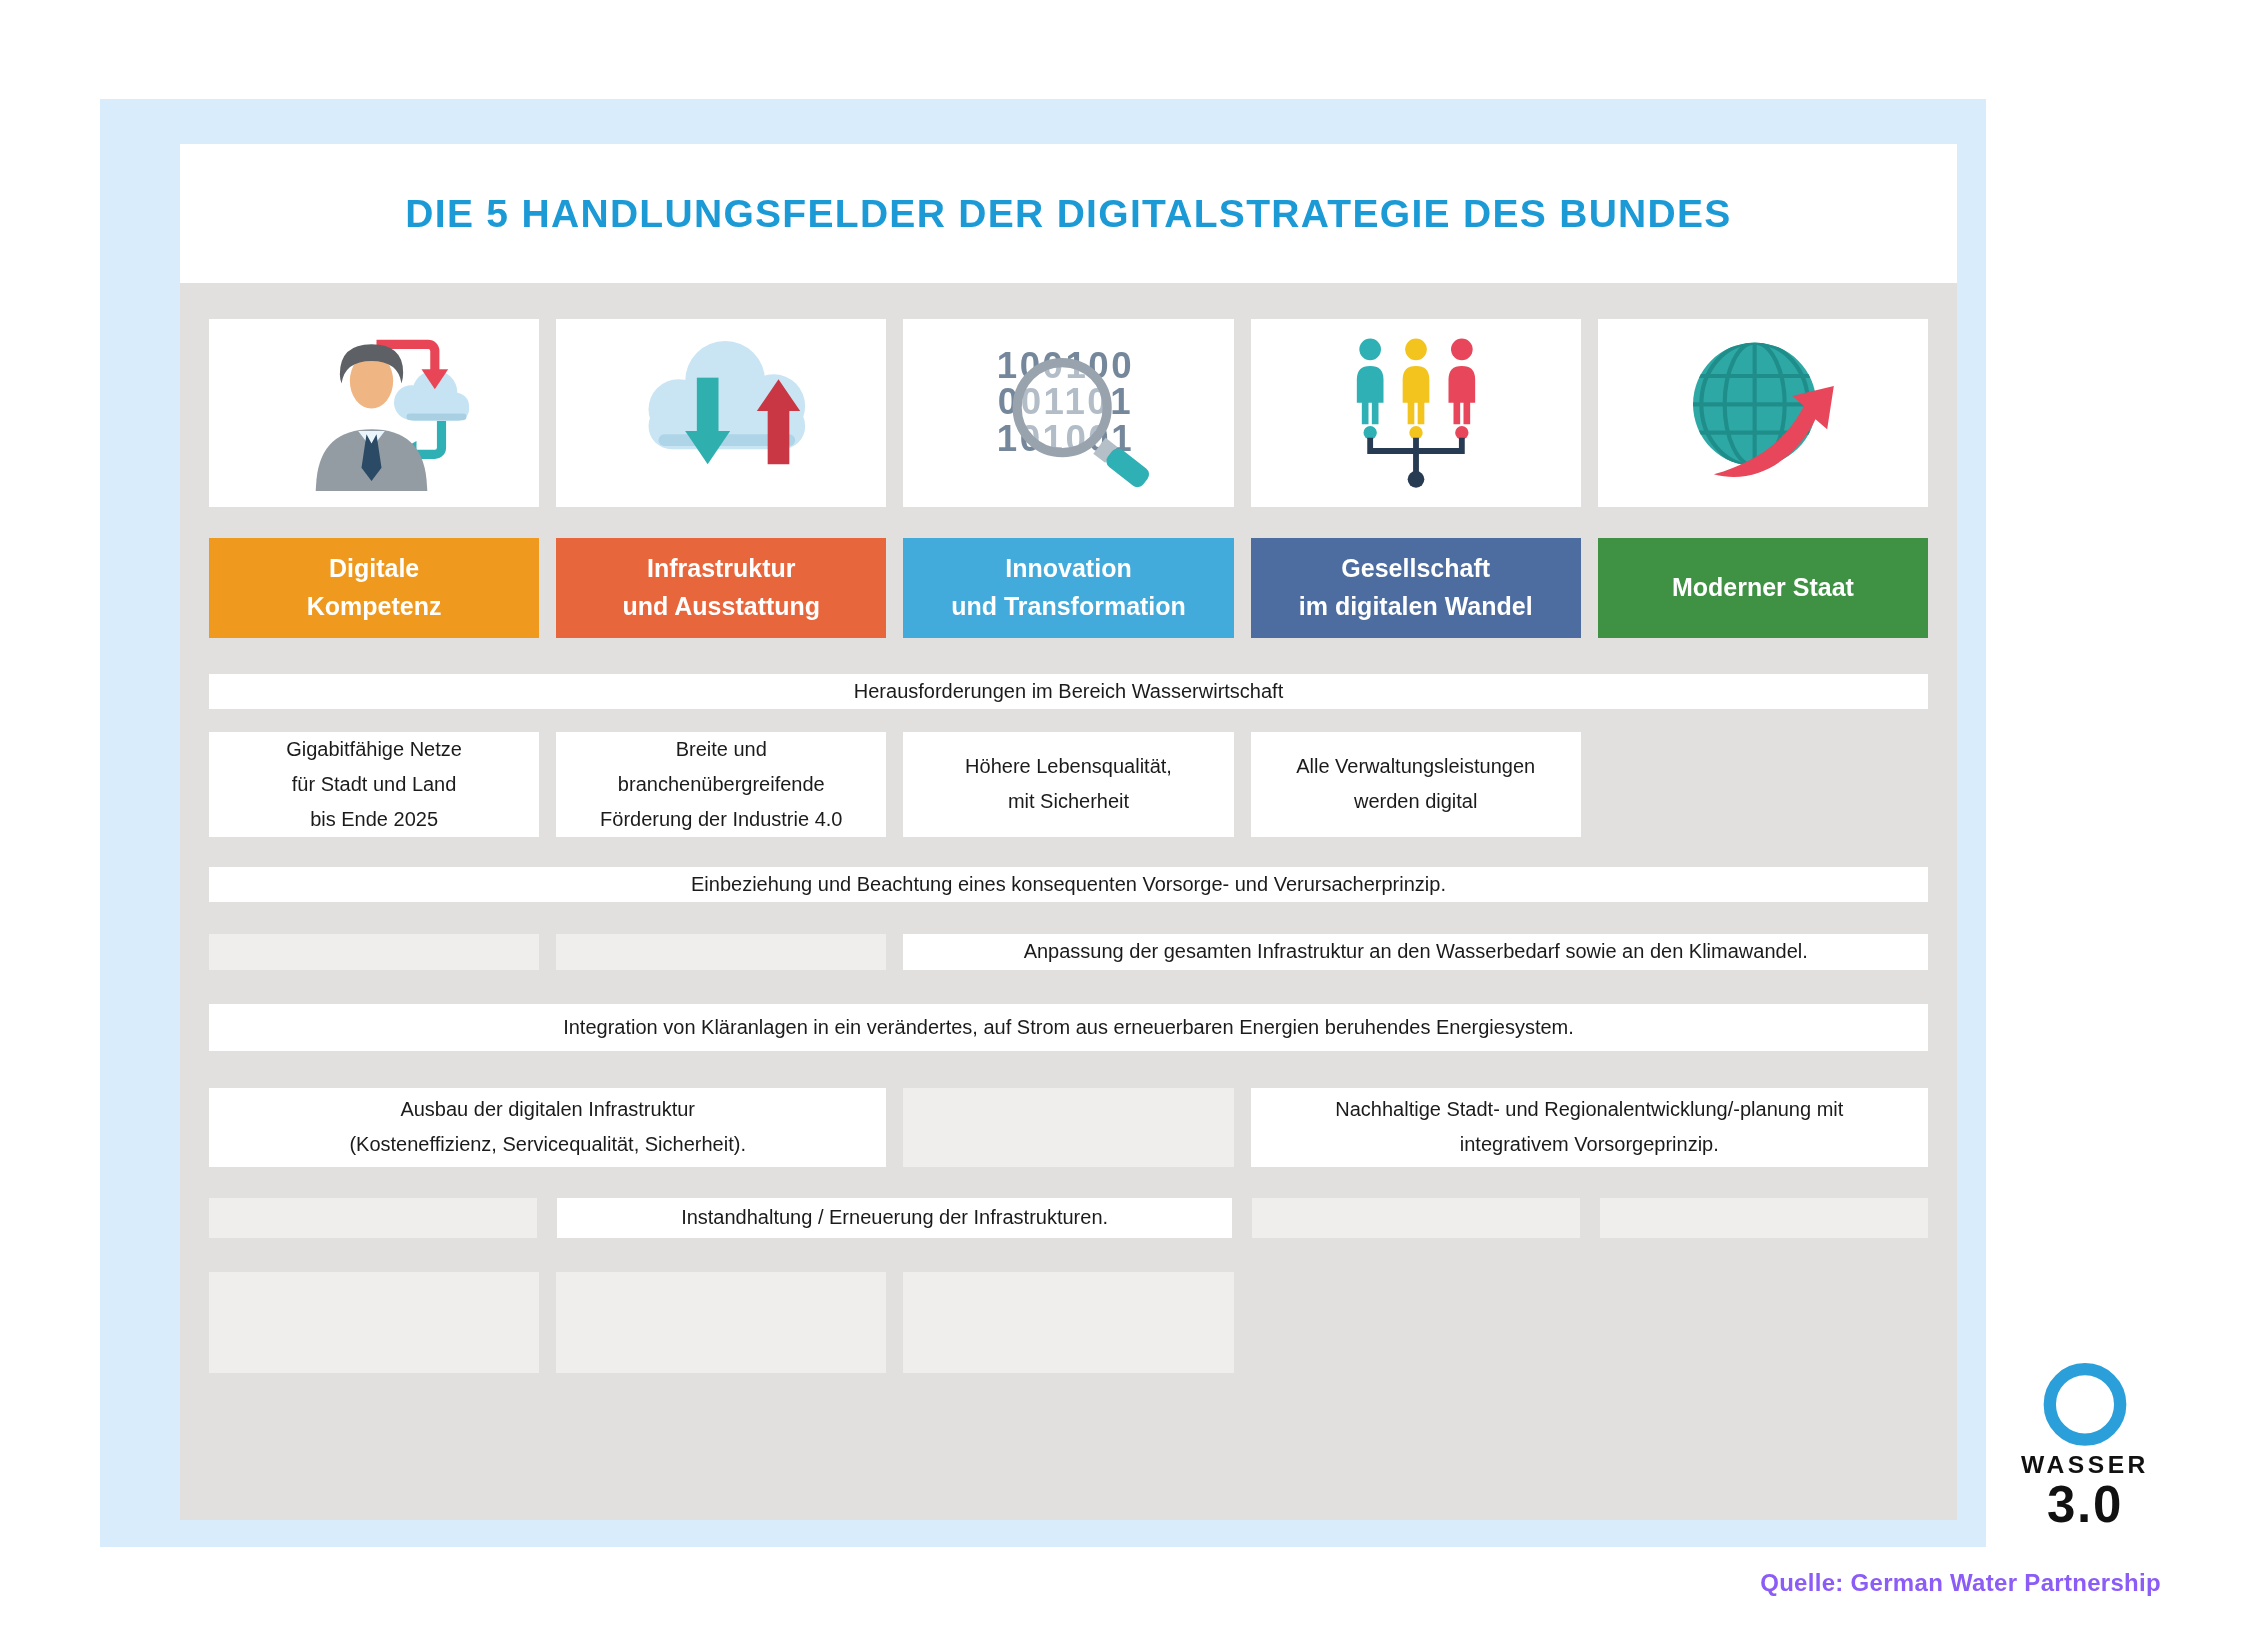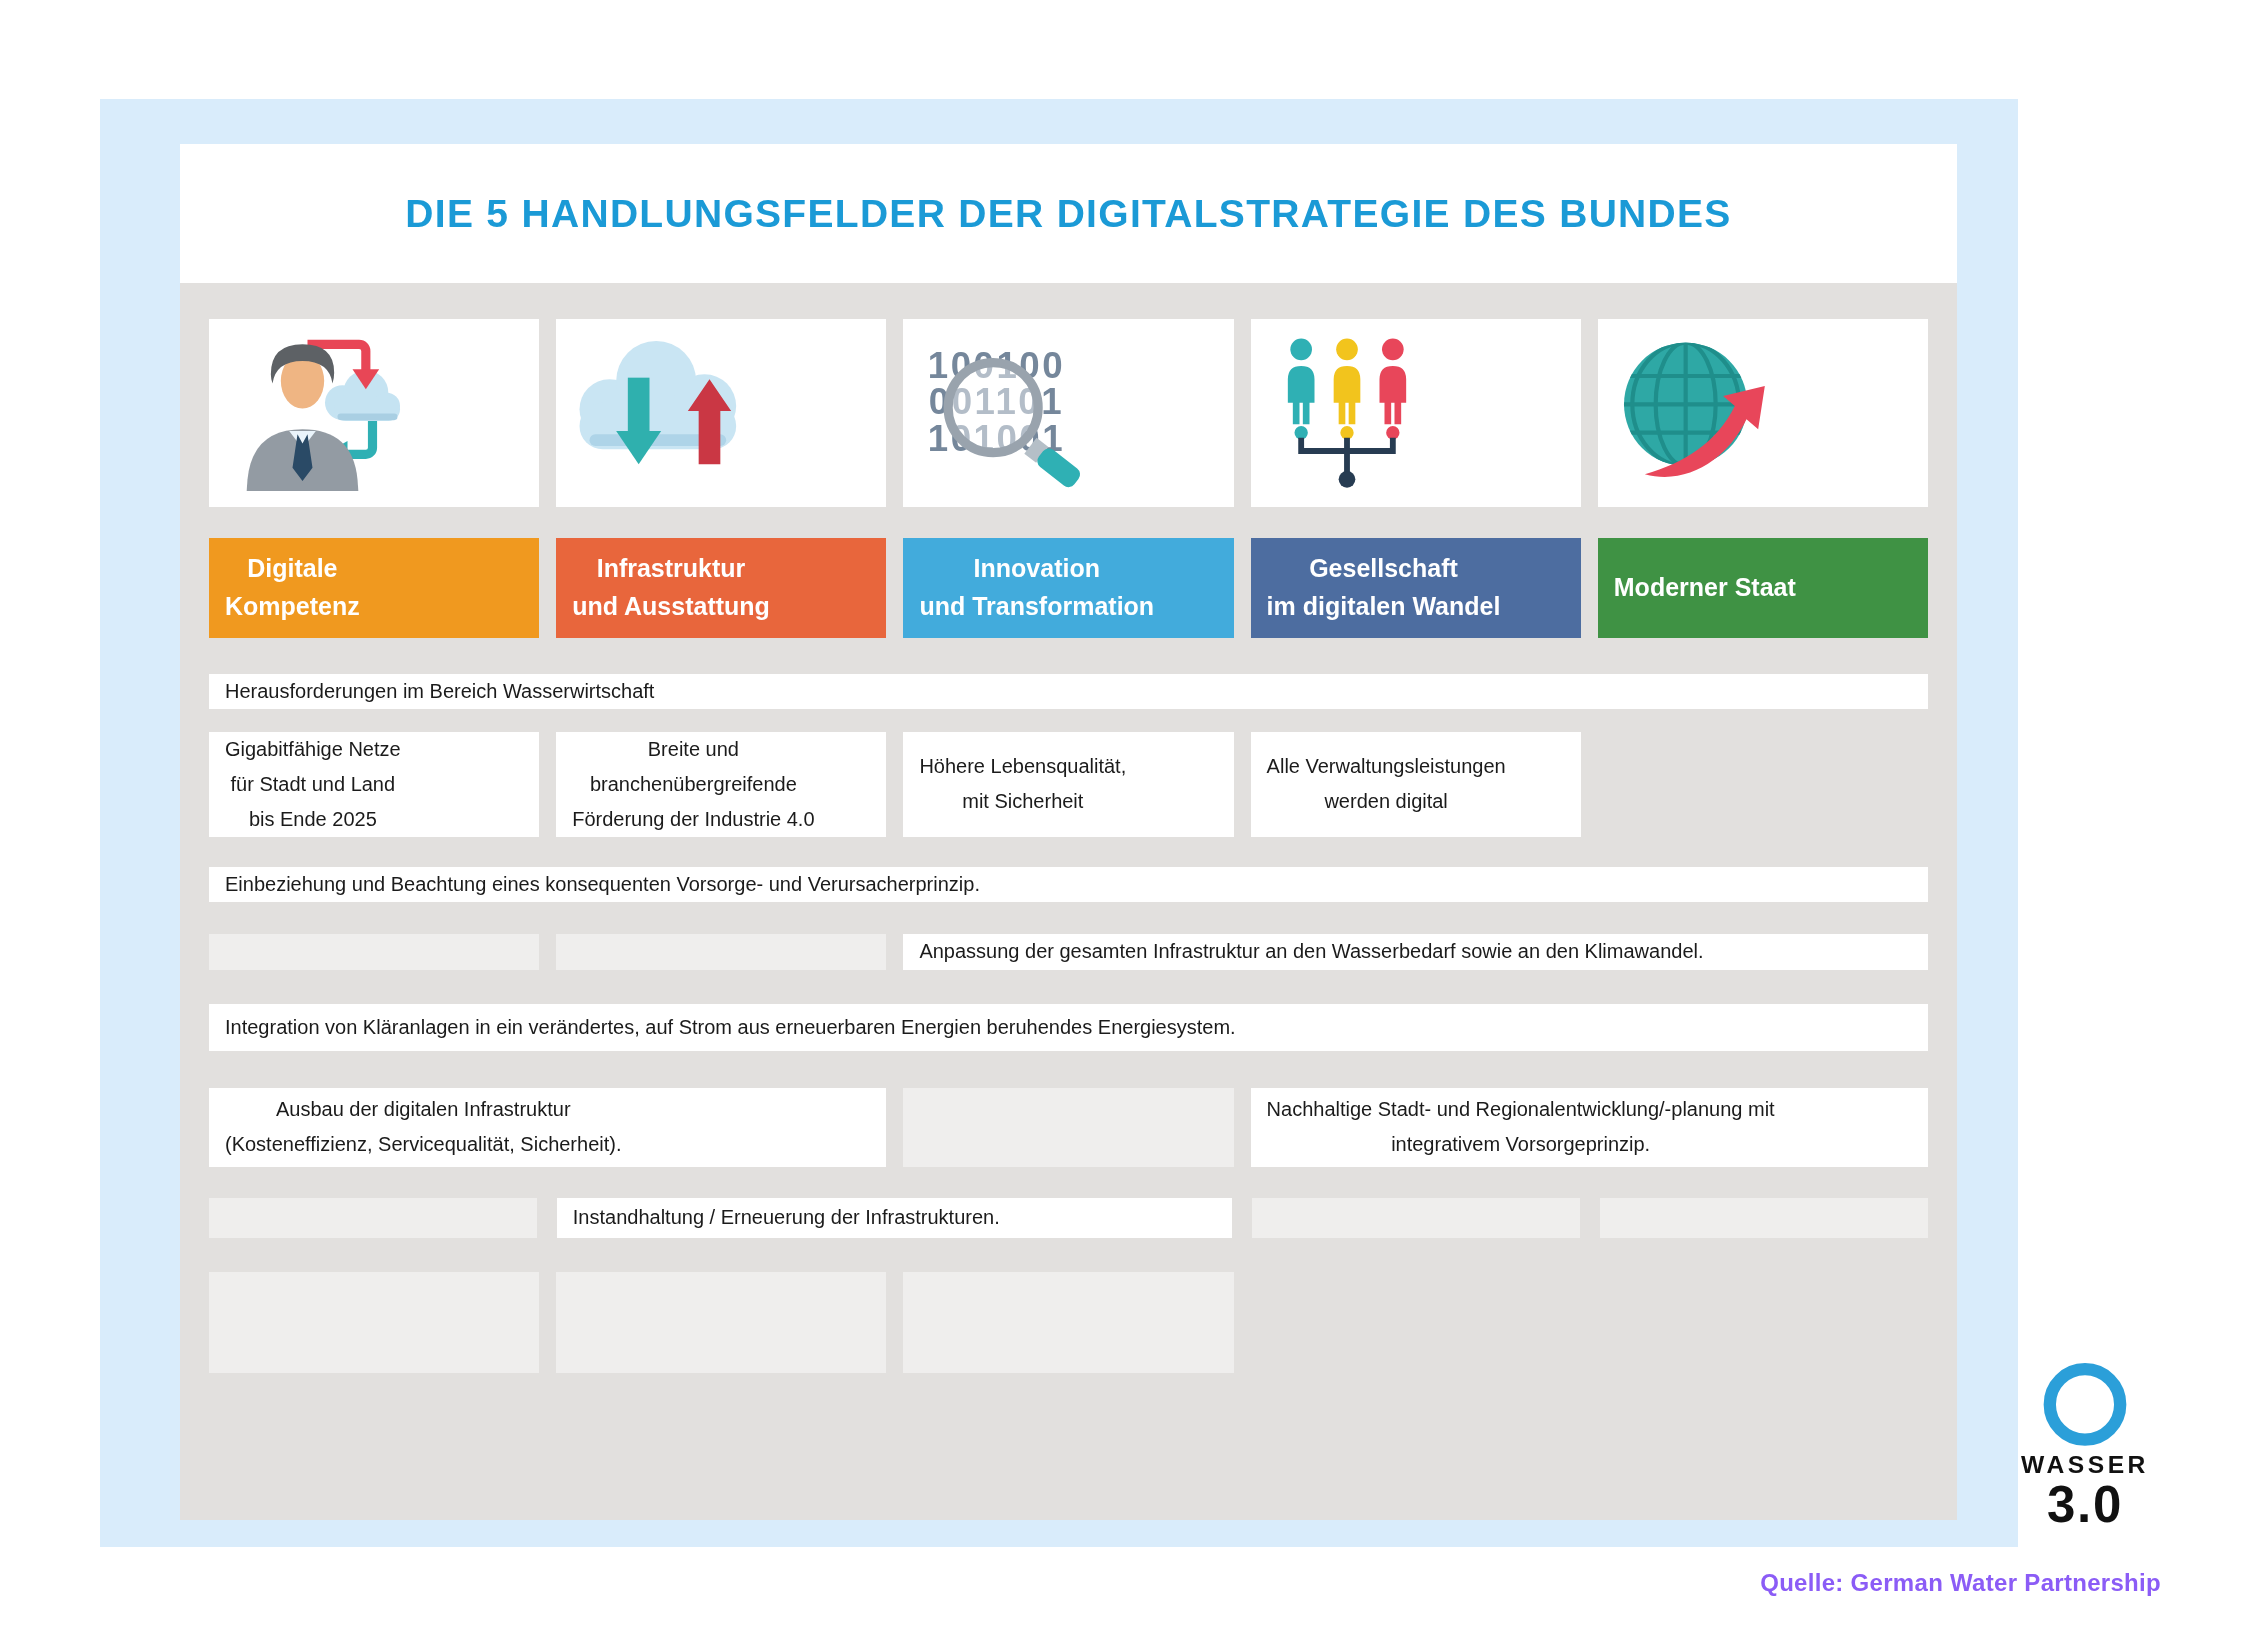--- a/index.html
+++ b/index.html
@@ -5,35 +5,34 @@
   html,body { margin:0; padding:0; }
   body {
     width:2258px; height:1648px; position:relative; overflow:hidden;
     background:#ffffff;
     font-family:"Liberation Sans","DejaVu Sans",sans-serif;
     color:#1b1b1b;
   }
   .frame {
     position:absolute; left:100px; top:99px; width:1886px; height:1448px;
     background:#d9ecfb;
-    padding-left:32px;
   }
   .panel {
     position:absolute; left:80px; top:45px; width:1777px; height:1376px;
     background:#ffffff;
   }
   .title-band { height:139px; display:flex; align-items:center; justify-content:center; }
   .title-band h1 { margin:0; font-size:39px; font-weight:bold; letter-spacing:1.3px; }
   .matrix {
     position:absolute; left:0; right:0; top:139px; bottom:0;
     background:#e2e0de; padding:12.4px 29px; box-sizing:border-box;
   }
   .row { display:grid; grid-template-columns:repeat(5,1fr); column-gap:17px; }
   .cell {
-    background:#ffffff; display:flex; align-items:center; justify-content:flex-start;
+    background:#ffffff; display:flex; align-items:center; justify-content:center;
     text-align:center; white-space:pre-line; font-size:20px; line-height:1.75;
     padding:0 16px; box-sizing:border-box;margin-top:24px;
   }
   .cell.empty { background:#efeeed; }
   .cell.full  { grid-column:1 / -1; }
   .span2 { grid-column:span 2; }
   .span3 { grid-column:span 3; }
   .icon-cell { padding:0; }
   .header-cell { color:#ffffff; font-weight:bold; font-size:25px; line-height:1.5; }
   .r-icons      { height:212px; margin-bottom:6.2px; }

